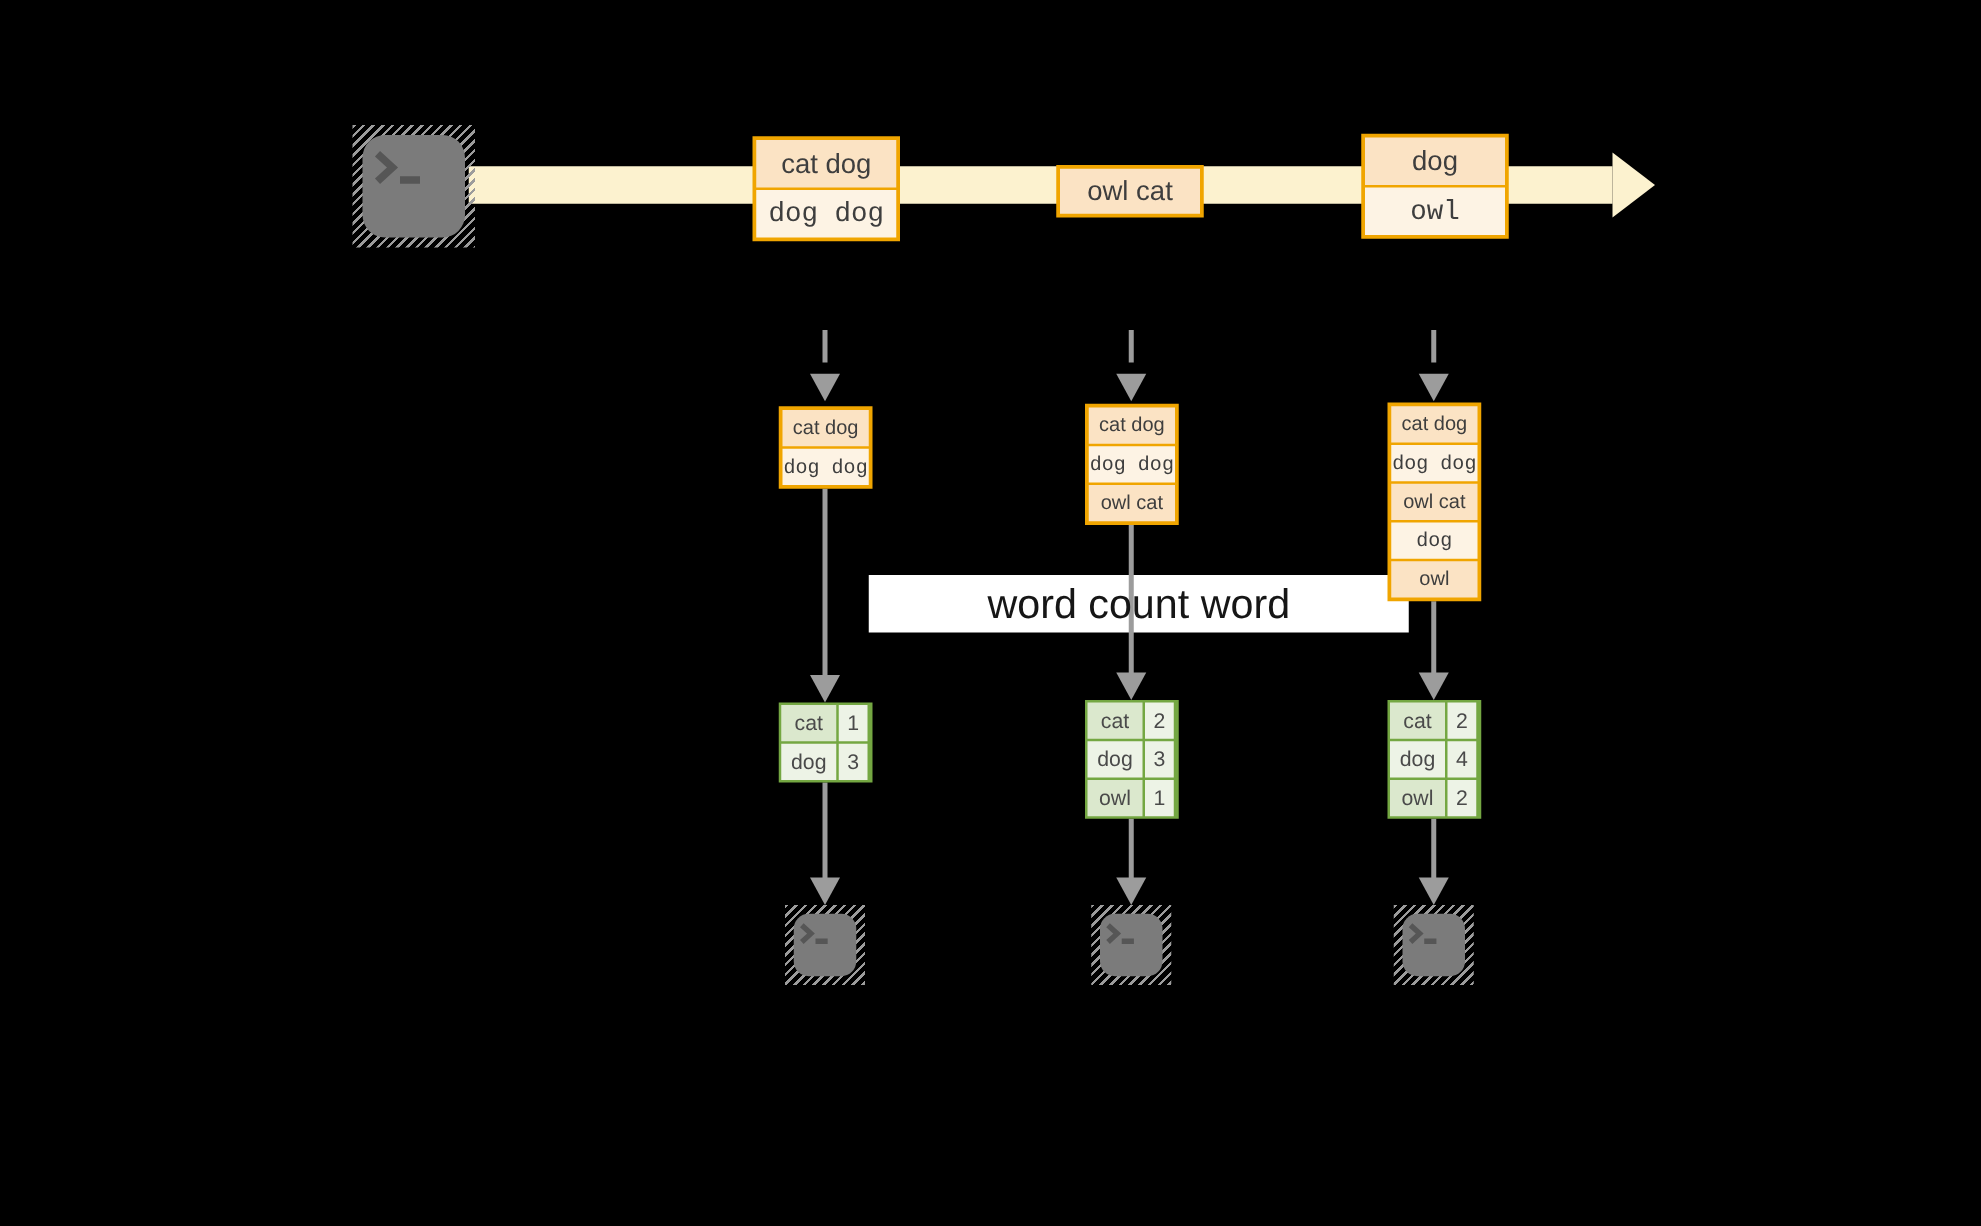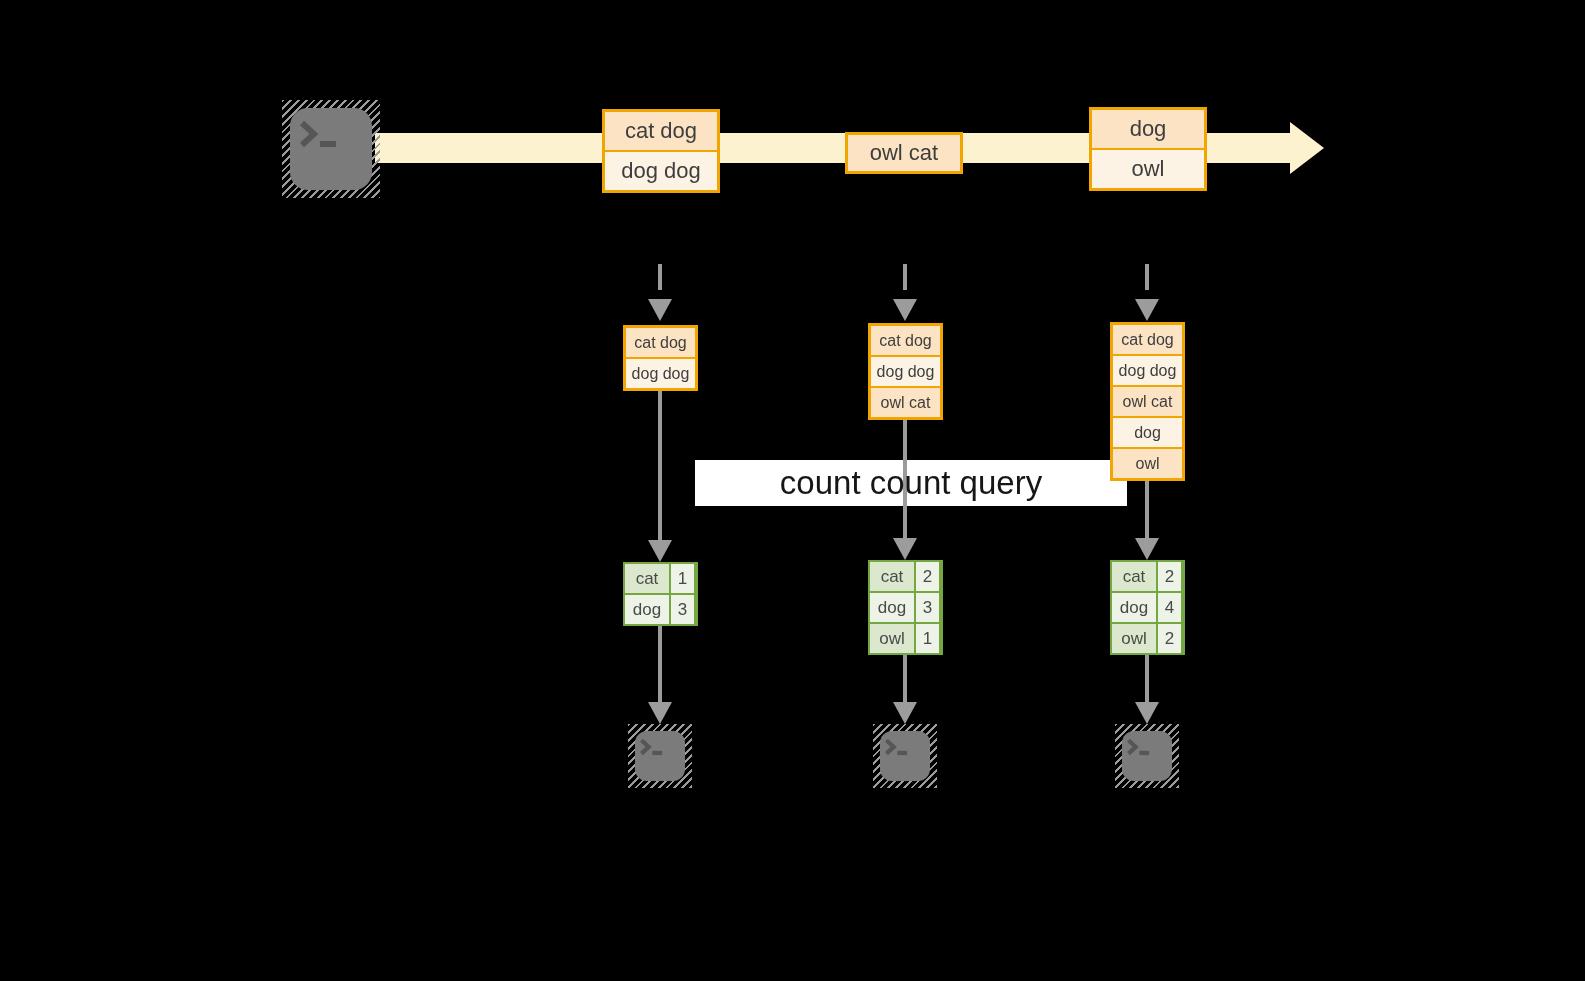--- a/index.html
+++ b/index.html
@@ -14,21 +14,21 @@
 
   
   .estack,.bstack{position:absolute;display:flex;flex-direction:column;gap:2px;
                   background:#F0A500;padding:3px;box-sizing:border-box;z-index:3;}
   .estack{width:118px;}
   .bstack{width:75px;}
   .cell{display:flex;align-items:center;justify-content:center;color:#3E3E3E;}
   .estack .cell{height:38px;font-size:22px;}
   .bstack .cell{height:29px;font-size:16px;}
   .peach{background:#FBE3C4;}
-  .cream{background:#FDF3E4;}
+  .cream{background:#FDF3E4;font-family:Liberation Mono, monospace;}
 
   
   .ctable{position:absolute;width:75px;background:#74A742;padding:2px;box-sizing:border-box;
           display:grid;grid-template-columns:44px 23px;gap:2px;z-index:3;}
   .tcell{height:29px;display:flex;align-items:center;justify-content:center;
          font-size:17px;color:#4A4A4A;}
   .tg{background:#DBE8CD;}
   .tl{background:#EDF3E6;}
 
   
@@ -94,21 +94,21 @@
   </div>
   <div class="bstack" style="left:1110px;top:322px;">
     <div class="cell peach">cat dog</div>
     <div class="cell cream">dog dog</div>
     <div class="cell peach">owl cat</div>
     <div class="cell cream">dog</div>
     <div class="cell peach">owl</div>
   </div>
 
   <div class="query-band"></div>
-  <div class="query-text">count count query</div>
+  <div class="query-text">word count word</div>
 
   <div class="vline" style="left:658px;top:391px;height:151px;"></div>
   <div class="ahead" style="left:648px;top:540px;"></div>
   <div class="vline" style="left:903px;top:420px;height:120px;"></div>
   <div class="ahead" style="left:893px;top:538px;"></div>
   <div class="vline" style="left:1145px;top:481px;height:59px;"></div>
   <div class="ahead" style="left:1135px;top:538px;"></div>
 
   <div class="ctable" style="left:623px;top:562px;">
     <div class="tcell tg">cat</div>

